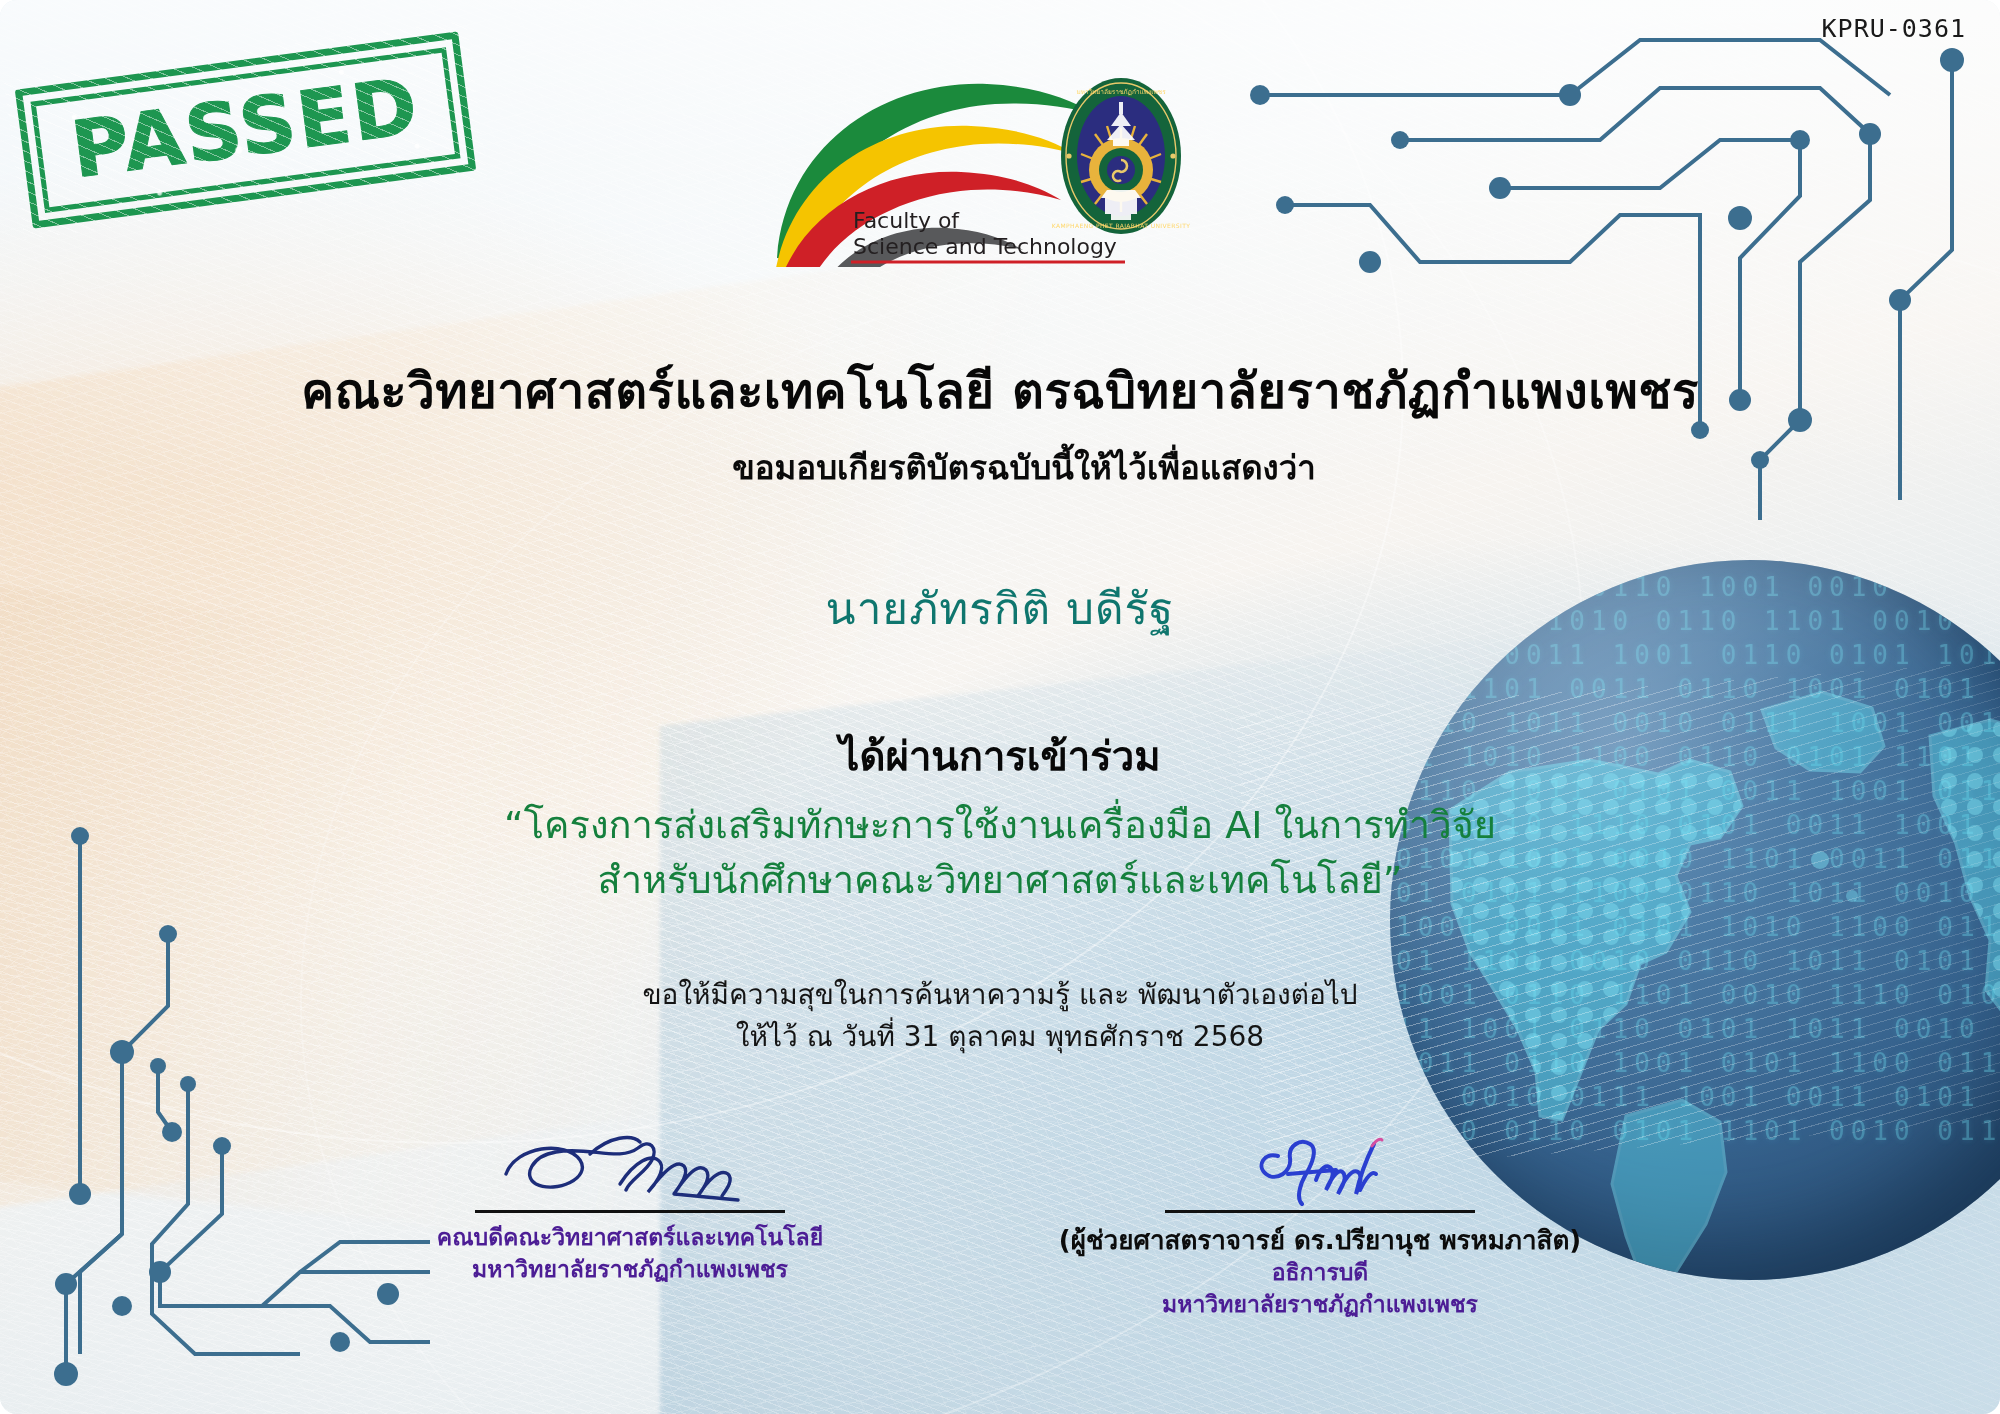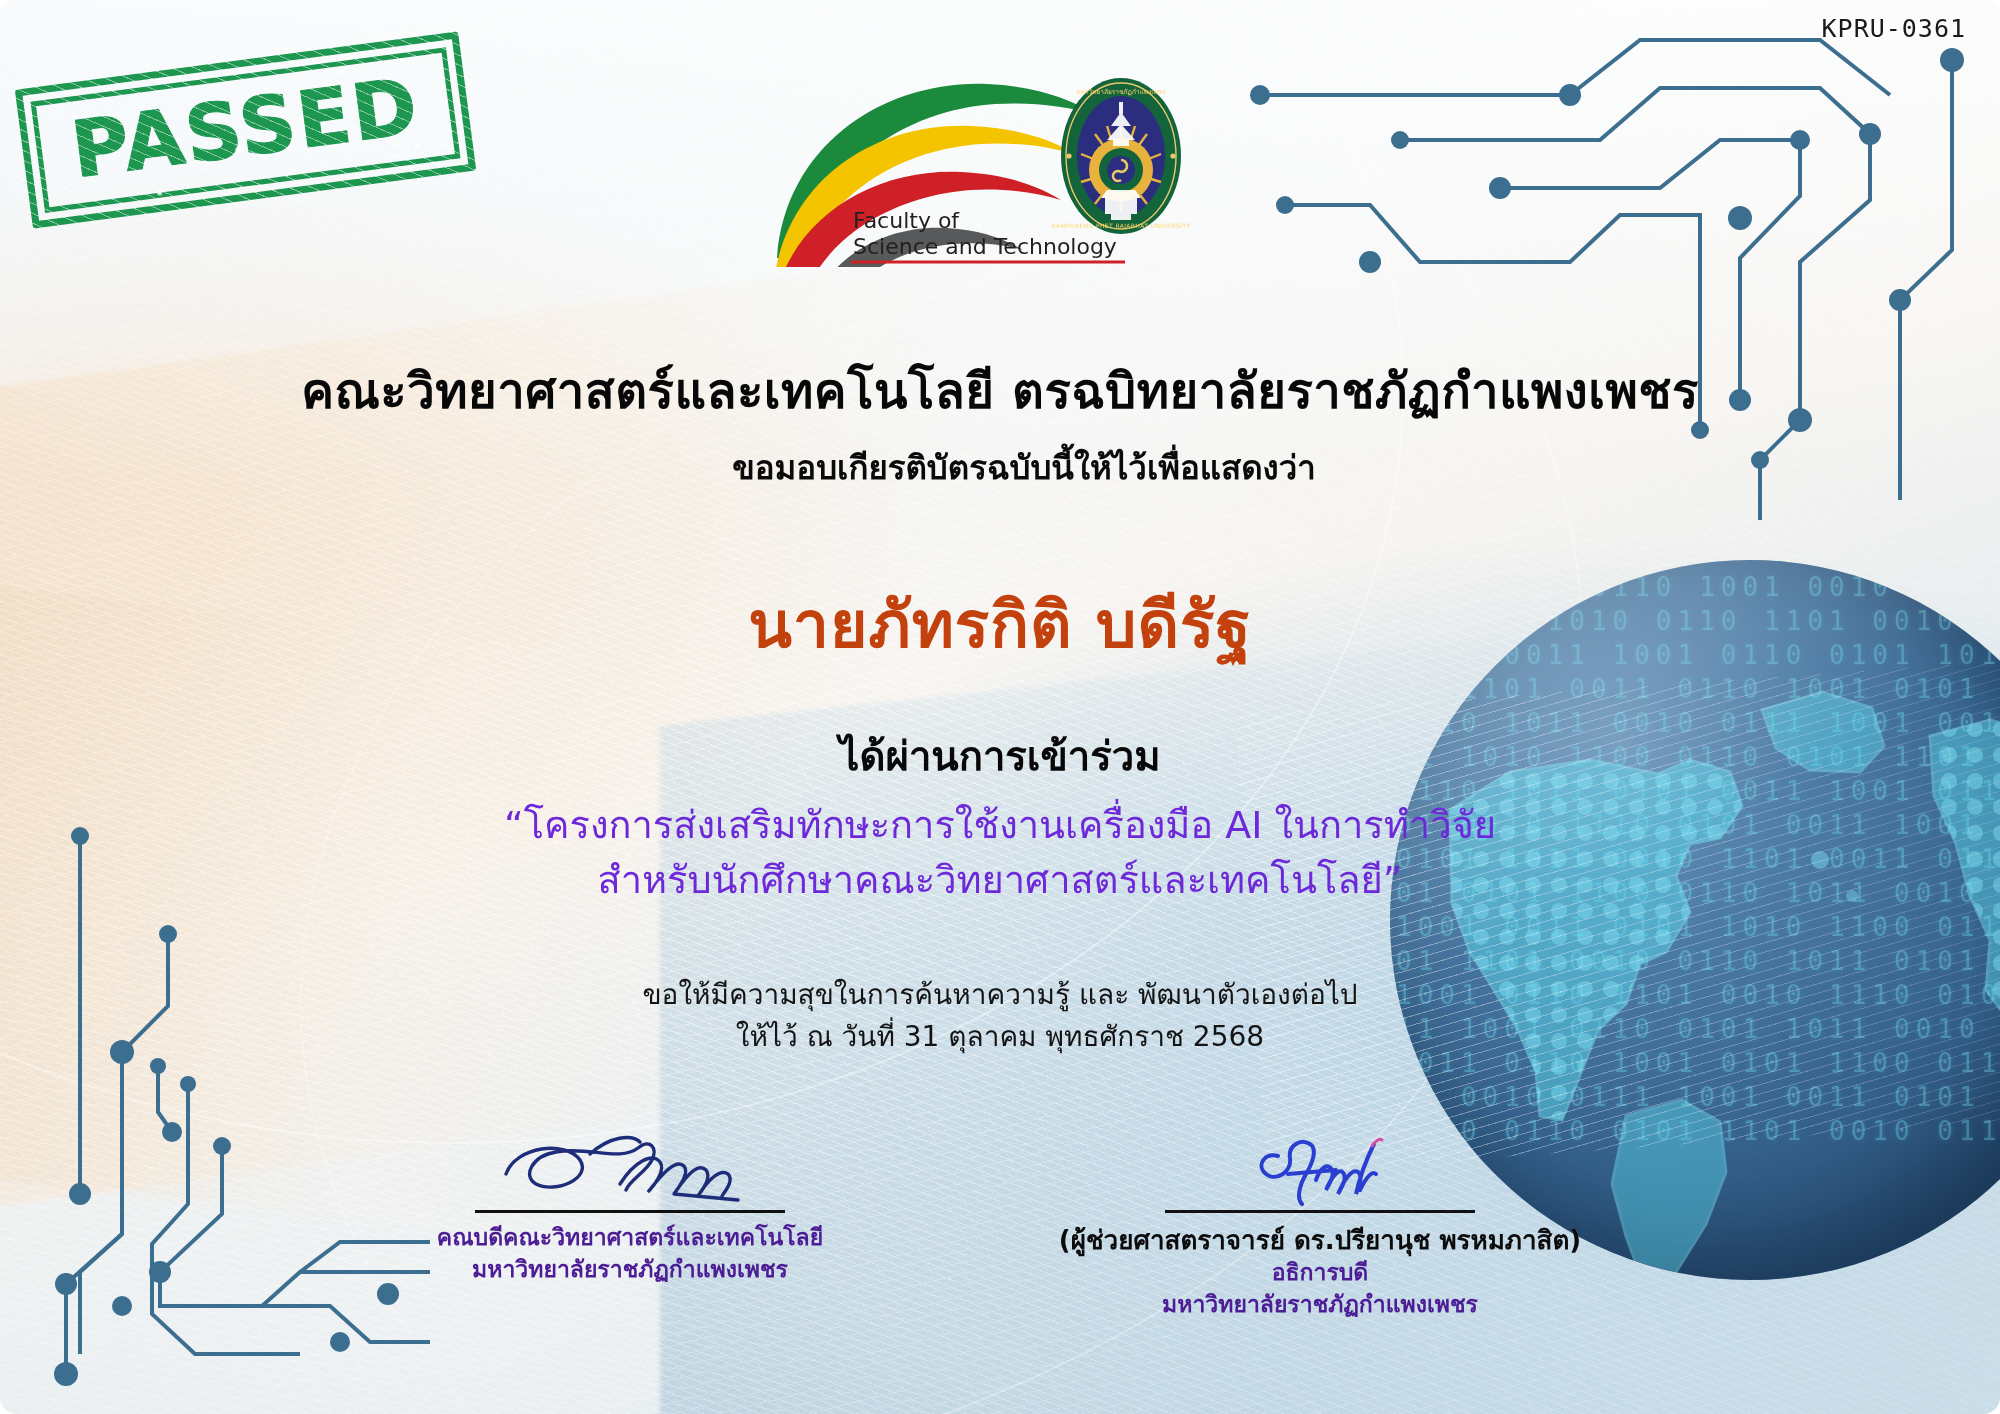--- a/index.html
+++ b/index.html
@@ -156,29 +156,29 @@
   .h-org{
     position:absolute;left:0;right:0;top:352px;
     font-size:49px;font-weight:bold;color:#080808;letter-spacing:.5px;
   }
   .h-sub{
     position:absolute;left:0;right:0;top:441px;
     font-size:33px;font-weight:bold;color:#0a0a0a;margin-left:48px;
   }
   .h-name{
     position:absolute;left:0;right:0;top:573px;
-    font-size:64px;font-weight:bold;color:#c2410c;letter-spacing:1px;
+    font-size:44px;font-weight:normal;color:#0f766e;letter-spacing:1px;
   }
   .h-participated{
     position:absolute;left:0;right:0;top:724px;
     font-size:40px;font-weight:bold;color:#080808;
   }
   .h-project{
     position:absolute;left:0;right:0;top:798px;
-    font-size:38px;color:#6d28d9;line-height:1.45;
+    font-size:38px;color:#15803d;line-height:1.45;
   }
   .h-wish{
     position:absolute;left:0;right:0;top:934px;
     font-size:28px;color:#141414;line-height:1.5;margin-top:40px;
   }
   .cert-id{
     position:absolute;right:34px;top:14px;
     font-family:"DejaVu Sans Mono","Liberation Mono",monospace;
     font-size:25px;color:#1a1a1a;letter-spacing:1px;
   }

